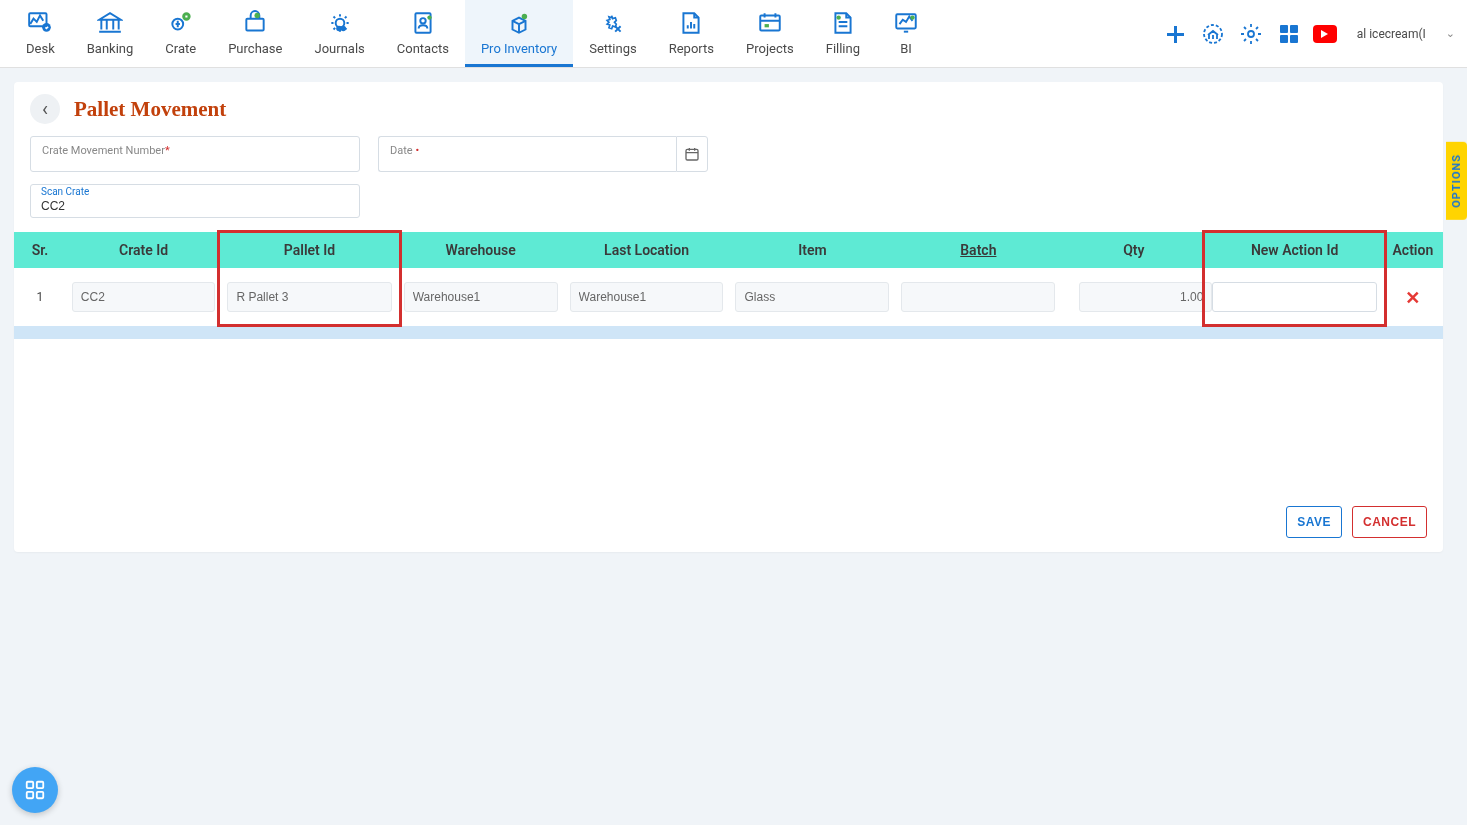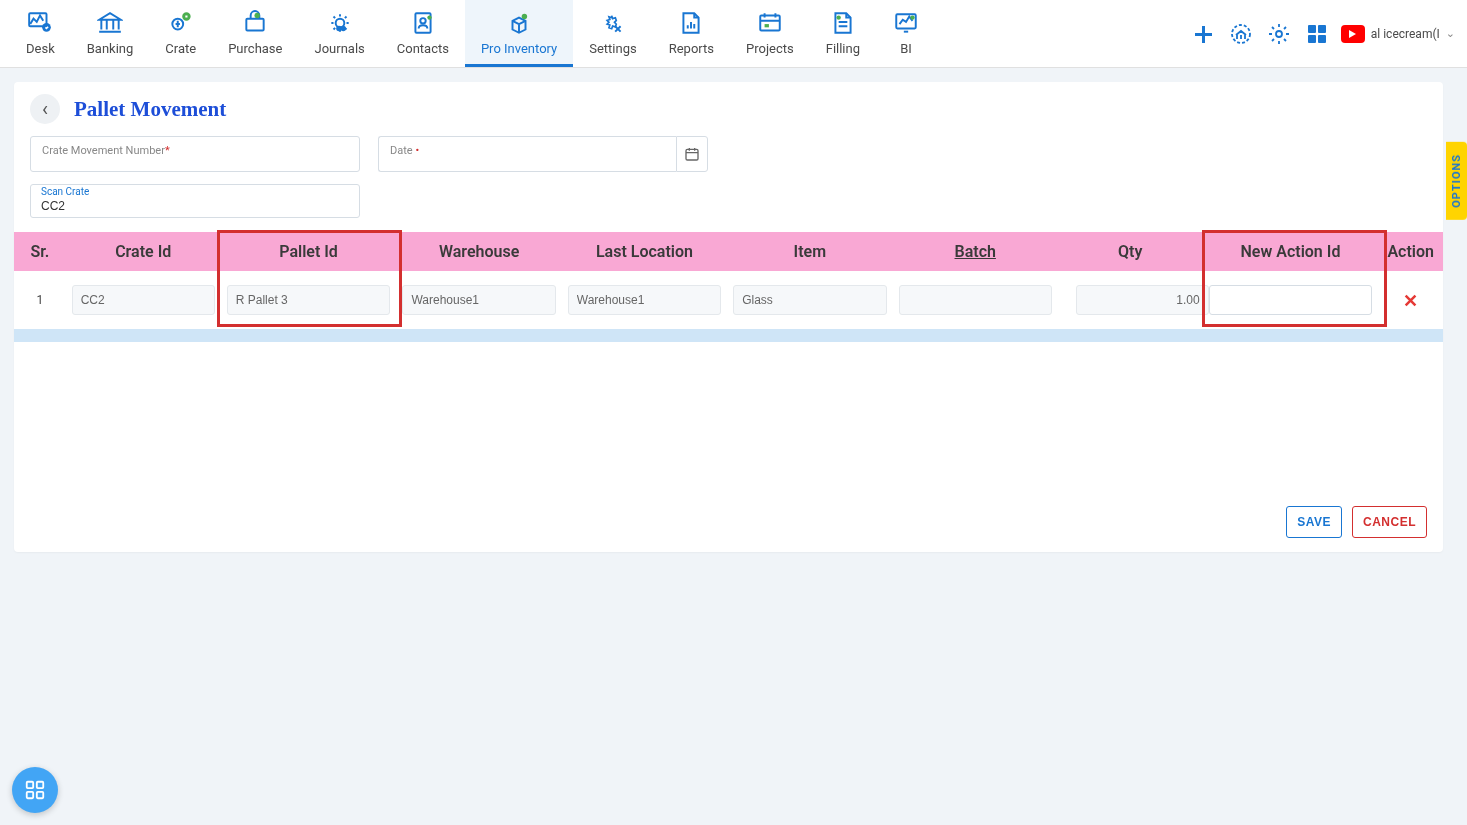--- a/index.html
+++ b/index.html
@@ -5,44 +5,44 @@
     * { box-sizing: border-box; margin: 0; padding: 0; }
     body { font-family: -apple-system, BlinkMacSystemFont, 'Segoe UI', Roboto, sans-serif; font-size: 13px; background: #f0f4f8; color: #333; }
     .top-nav { display: flex; align-items: center; background: #fff; border-bottom: 1px solid #e0e0e0; padding: 0 10px; height: 68px; position: relative; }
     .nav-items { display: flex; align-items: stretch; height: 100%; }
     .nav-item { display: flex; flex-direction: column; align-items: center; justify-content: center; padding: 8px 16px; cursor: pointer; color: #4a4a4a; font-size: 13px; height: 100%; border-bottom: 3px solid transparent; }
     .nav-item.active { color: #1976d2; background: #eef5fb; border-bottom: 3px solid #1976d2; }
     .nav-icon { width: 28px; height: 28px; display: flex; align-items: center; justify-content: center; margin-bottom: 4px; }
     .nav-icon svg { width: 26px; height: 26px; }
     .nav-right { position: absolute; right: 12px; display: flex; align-items: center; gap: 10px; }
     .nav-right-icon { width: 28px; height: 28px; display: flex; align-items: center; justify-content: center; cursor: pointer; }
-    .user-section { display: flex; align-items: center; gap: 6px; cursor: pointer; }
+    .user-section { display: flex; align-items: center; gap: 20px; cursor: pointer; }
     .yt-icon { width: 24px; height: 18px; background: #ff0000; border-radius: 4px; display: flex; align-items: center; justify-content: center; }
     .yt-icon::after { content: ''; border-left: 7px solid white; border-top: 4px solid transparent; border-bottom: 4px solid transparent; }
     .user-name { font-size: 12px; color: #4a4a4a; }
     .chev { color: #888; font-size: 11px; }
     .page-container { padding: 14px 0 14px 14px; }
     .page-card { background: #fff; border-radius: 4px; position: relative; min-height: 470px; padding-bottom: 60px; width: calc(100% - 24px); box-shadow: 0 1px 2px rgba(0,0,0,.04); }
     .page-header { display: flex; align-items: center; padding: 12px 16px 4px; gap: 14px; }
     .back-btn { width: 30px; height: 30px; border-radius: 50%; background: #eef1f4; display: flex; align-items: center; justify-content: center; cursor: pointer; color: #555; }
-    .page-title { font-family: Georgia, 'Times New Roman', serif; font-size: 21px; font-weight: 600; color: #1d4ed8; text-align: center; }
+    .page-title { font-family: Georgia, 'Times New Roman', serif; font-size: 21px; font-weight: 600; color: #c2410c; text-align: center; }
     .form-row { display: flex; gap: 18px; padding: 8px 16px 4px; flex-wrap: wrap; }
     .form-field { display: flex; flex-direction: column; position: relative; }
     .form-field .label { font-size: 10px; color: #1976d2; position: absolute; top: 2px; left: 10px; background: #fff; padding: 0 1px; z-index: 2; }
     .form-field .req { color: #d32f2f; }
     .form-field .label-inside { font-size: 11px; color: #888; position: absolute; top: 8px; left: 12px; pointer-events: none; }
     .form-input { border: 1px solid #d6dde4; border-radius: 3px; padding: 14px 10px 4px 10px; font-size: 12px; color: #333; background: #fff; }
     .form-input.empty-label { padding: 10px 10px; }
     .w-330 { width: 330px; }
     .date-wrap { display: flex; align-items: stretch; }
     .date-wrap .form-input { border-right: none; border-top-right-radius: 0; border-bottom-right-radius: 0; width: 298px; }
     .date-cal { border: 1px solid #d6dde4; border-top-right-radius: 3px; border-bottom-right-radius: 3px; display: flex; align-items: center; justify-content: center; width: 32px; background: #fff; cursor: pointer; color: #666; }
     .table-wrap { padding: 0; margin-top: 10px; }
     .tbl { width: 100%; border-collapse: collapse; }
-    .tbl th { background: #f9a8d4; color: #3a3a3a; font-size: 16px; font-weight: 600; padding: 10px 8px; text-align: center; }
+    .tbl th { background: #5eead4; color: #3a3a3a; font-size: 14px; font-weight: 600; padding: 10px 8px; text-align: center; }
     .tbl td { padding: 14px 6px; border-bottom: 1px solid #cfe5f7; text-align: center; vertical-align: middle; position: relative; }
     .tbl tbody tr { background: #fff; }
     .tbl tbody tr td:first-child { font-size: 12px; color: #444; }
     .cell-input { width: 100%; border: 1px solid #e4e8ec; background: #f6f8fa; border-radius: 3px; padding: 7px 8px; font-size: 12px; color: #666; }
     .cell-input.right { text-align: right; margin-left: 12px; }
     .cell-input-white { width: 100%; border: 1px solid #d6dde4; background: #fff; border-radius: 3px; padding: 7px 8px; font-size: 12px; color: #333; }
     .del-icon { color: #e53935; font-size: 18px; cursor: pointer; font-weight: 600; }
     .tbl-footer-row td { background: #cfe5f7; height: 12px; padding: 0; border: none; }
     .highlight-box { border: 3px solid #d32f2f; position: absolute; pointer-events: none; z-index: 5; }
     .btn-row { position: absolute; bottom: 14px; right: 16px; display: flex; gap: 10px; }

